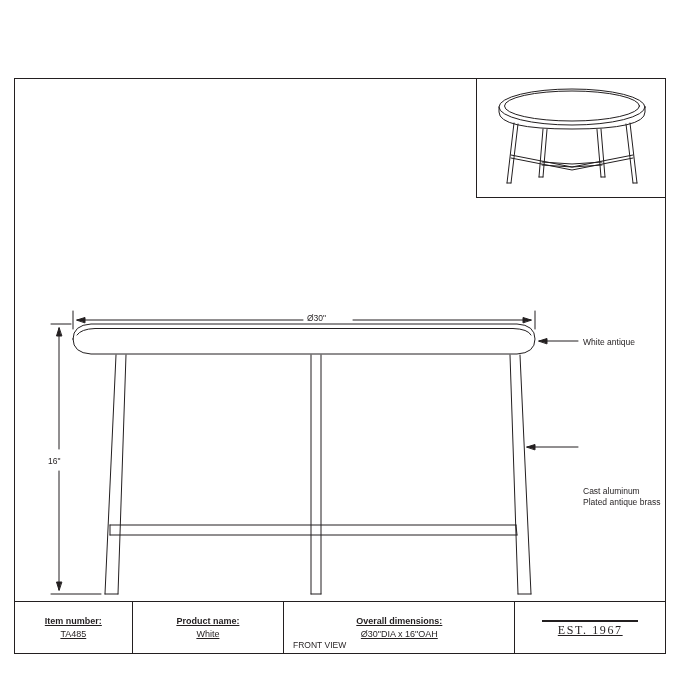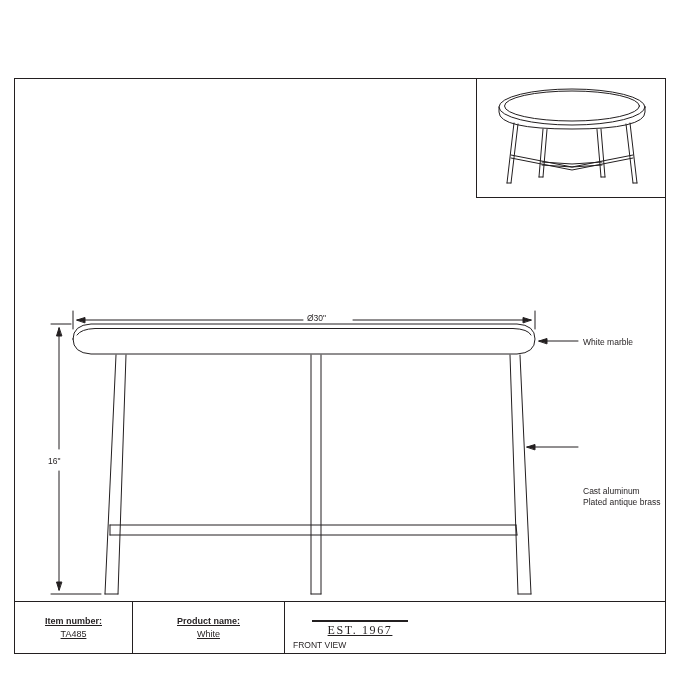--- a/index.html
+++ b/index.html
@@ -161,21 +161,21 @@
         <path d="M563 262 L524 262"></path>
         <path d="M524 262 L532 259.5 L532 264.5 Z" fill="#231f20"></path>
 
         <path d="M563 368 L512 368"></path>
         <path d="M512 368 L520 365.5 L520 370.5 Z" fill="#231f20"></path>
       </g>
     </svg>
 
     <div class="lbl" id="lbl-dia">Ø30"</div>
     <div class="lbl" id="lbl-height">16"</div>
-    <div class="lbl" id="lbl-marble">White marble</div>
+    <div class="lbl" id="lbl-marble">White antique</div>
     <div class="lbl" id="lbl-alum">
       <span>Cast aluminum</span><br>
       <span>Plated antique brass</span>
     </div>
     <div class="lbl" id="lbl-front">FRONT VIEW</div>
   </div>
 
   <div id="inset">
     <svg width="190" height="120" viewBox="0 0 190 120">
       <g fill="none" stroke="#231f20" stroke-width="1" stroke-linecap="round" stroke-linejoin="round">
@@ -214,19 +214,23 @@
 
 <div id="titleblock">
   <div class="tb-cell c1">
     <div class="tb-label">Item number:</div>
     <div class="tb-value">TA485</div>
   </div>
   <div class="tb-cell c2">
     <div class="tb-label">Product name:</div>
     <div class="tb-value">White</div>
   </div>
+  <div class="tb-cell c3">
+    <div class="tb-label">Overall dimensions:</div>
+    <div class="tb-value">Ø30"DIA x 16"OAH</div>
+  </div>
   <div class="tb-cell c4">
     <div id="logo-wrap">
       <div id="logo-rule"></div>
       <div id="logo-sub">EST. 1967</div>
     </div>
   </div>
 </div>
 
 </body></html>

